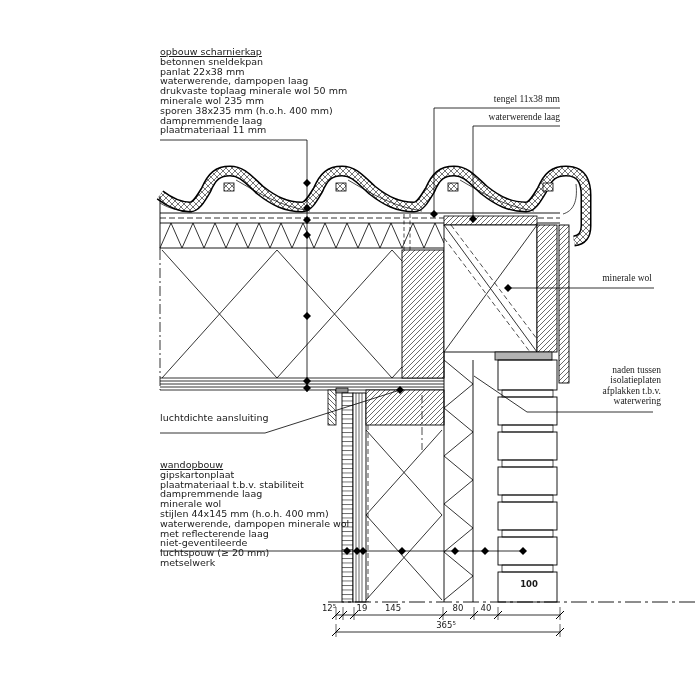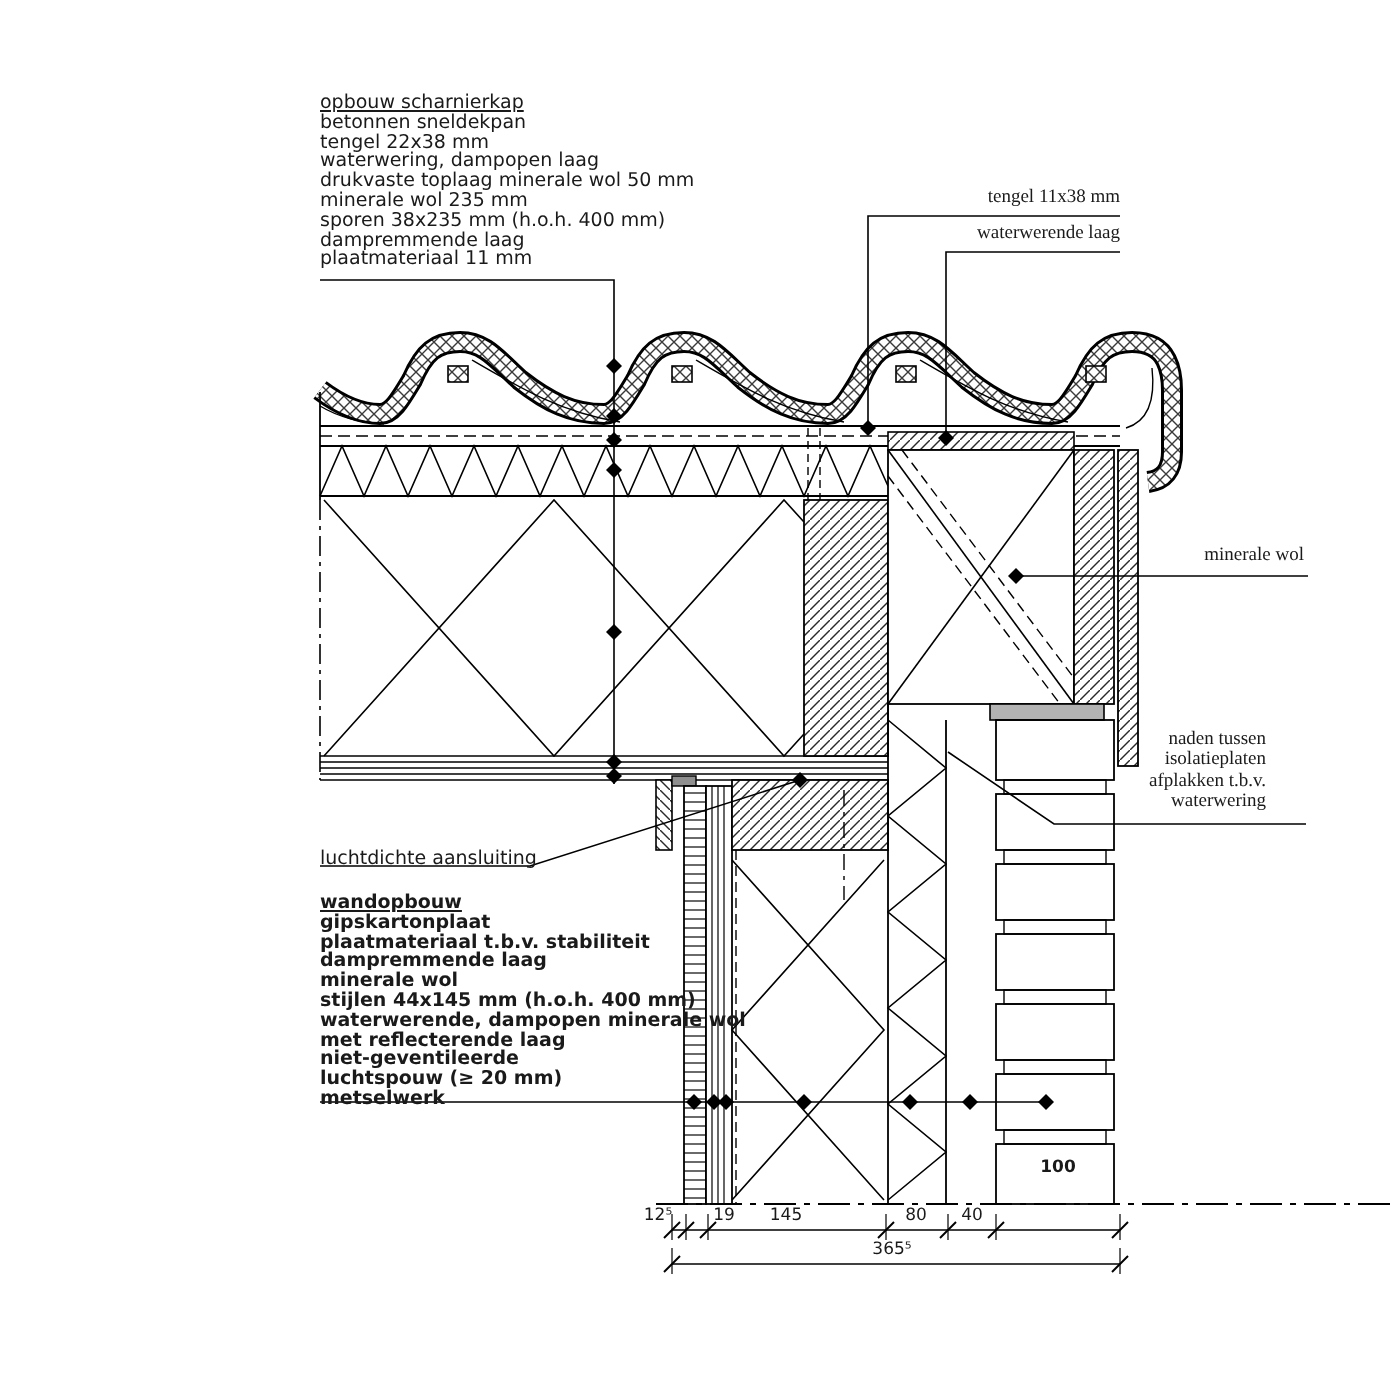--- a/index.html
+++ b/index.html
@@ -210,43 +210,43 @@
     <g stroke-width="1">
       <line x1="292" y1="636" x2="300" y2="628"></line>
           <line x1="516" y1="636" x2="524" y2="628"></line>
     </g>
   </g>
 </svg>
 
 <div class="ann" style="left:120px;top:47px;">
   <div class="title">opbouw scharnierkap</div>
   <div>betonnen sneldekpan</div>
-  <div>tengel 22x38 mm</div>
-  <div>waterwering, dampopen laag</div>
+  <div>panlat 22x38 mm</div>
+  <div>waterwerende, dampopen laag</div>
   <div>drukvaste toplaag minerale wol 50 mm</div>
   <div>minerale wol 235 mm</div>
   <div>sporen 38x235 mm (h.o.h. 400 mm)</div>
   <div>dampremmende laag</div>
   <div>plaatmateriaal 11 mm</div>
 </div>
 
 <div class="ann right" style="left:395px;top:95px;width:125px;">tengel 11x38 mm</div>
 <div class="ann right" style="left:400px;top:113px;width:120px;">waterwerende laag</div>
 <div class="ann right" style="left:500px;top:274px;width:112px;">minerale wol</div>
 
-<div class="ann right" style="left:470px;top:365px;width:123px;line-height:10.4px;">
+<div class="ann right" style="left:498px;top:365px;width:123px;line-height:10.4px;">
   <div>naden tussen</div>
   <div>isolatieplaten</div>
   <div>afplakken t.b.v.</div>
   <div>waterwering</div>
 </div>
 
-<div class="ann" style="left:120px;top:425px;">luchtdichte aansluiting</div>
-
-<div class="ann" style="left:120px;top:447px;font-weight:bold;">
+<div class="ann" style="left:120px;top:413px;">luchtdichte aansluiting</div>
+
+<div class="ann" style="left:120px;top:460px;">
   <div class="title">wandopbouw</div>
   <div>gipskartonplaat</div>
   <div>plaatmateriaal t.b.v. stabiliteit</div>
   <div>dampremmende laag</div>
   <div>minerale wol</div>
   <div>stijlen 44x145 mm (h.o.h. 400 mm)</div>
   <div>waterwerende, dampopen minerale wol</div>
   <div>met reflecterende laag</div>
   <div>niet-geventileerde</div>
   <div>luchtspouw (≥ 20 mm)</div>

